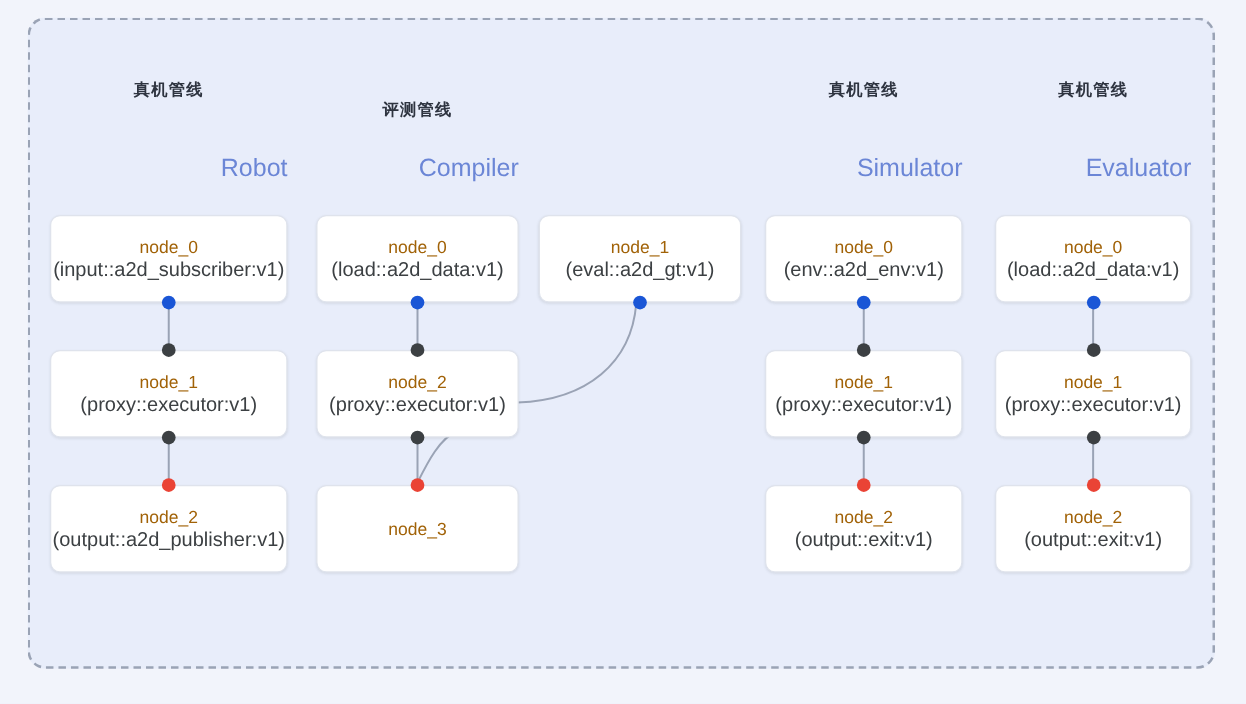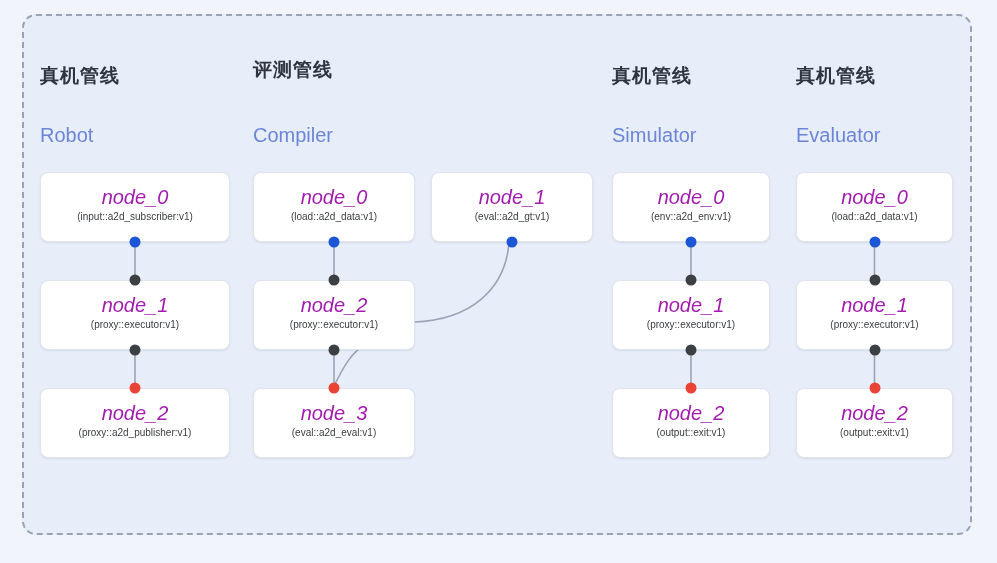--- a/index.html
+++ b/index.html
@@ -33,54 +33,54 @@
   #edge-layer {
     position: absolute;
     left: 0;
     top: 0;
     width: 997px;
     height: 563px;
     pointer-events: none;
   }
   .col-title-cn {
     position: absolute;
-    font-size: 19px;
+    text-align: center;
+    font-size: 13px;
     font-weight: bold;
     color: #2e3440;
     letter-spacing: 1px;
     white-space: nowrap;
   }
   .col-title-en {
     position: absolute;
-    text-align: left;
+    text-align: right;
     font-size: 20px;
     color: #6b86d6;
     white-space: nowrap;
   }
   .node-box {
     position: absolute;
     box-sizing: border-box;
     background: #ffffff;
     border: 1px solid #dfe3ec;
     border-radius: 8px;
     box-shadow: 0 1px 2px rgba(60, 64, 67, 0.10);
     display: flex;
     flex-direction: column;
     align-items: center;
     justify-content: center;
     color: #3c4043;
   }
   .node-title {
-    font-size: 20px;
+    font-size: 14px;
     line-height: 20px;
-    color: #a21caf;
-    font-style: italic;
+    color: #a16207;
   }
   .node-sub {
-    font-size: 10px;
+    font-size: 16px;
     line-height: 20px;
     color: #3c4043;
     white-space: nowrap;
     text-align: center;
   }
   .port {
     position: absolute;
     width: 11px;
     height: 11px;
     border-radius: 50%;
@@ -119,44 +119,43 @@
       </div>
       <div class="port port-out-blue" style="left: 135px; top: 242px;"></div>
       <div class="node-box" style="left: 40px; top: 280px; width: 190px; height: 70px;">
         <div class="node-title">node_1</div>
         <div class="node-sub">(proxy::executor:v1)</div>
       </div>
       <div class="port port-in-dark" style="left: 135px; top: 280px;"></div>
       <div class="port port-in-dark" style="left: 135px; top: 350px;"></div>
       <div class="node-box" style="left: 40px; top: 388px; width: 190px; height: 70px;">
         <div class="node-title">node_2</div>
-        <div class="node-sub">(proxy::a2d_publisher:v1)</div>
+        <div class="node-sub">(output::a2d_publisher:v1)</div>
       </div>
       <div class="port port-in-red" style="left: 135px; top: 388px;"></div>
-      <div class="col-title-cn" style="left: 253px; width: 162px; top: 57px;">评测管线</div>
+      <div class="col-title-cn" style="left: 253px; width: 162px; top: 79px;">评测管线</div>
       <div class="col-title-en" style="left: 253px; width: 162px; top: 124px;">Compiler</div>
       <div class="node-box" style="left: 253px; top: 172px; width: 162px; height: 70px;">
         <div class="node-title">node_0</div>
         <div class="node-sub">(load::a2d_data:v1)</div>
       </div>
       <div class="port port-out-blue" style="left: 334px; top: 242px;"></div>
       <div class="node-box" style="left: 431px; top: 172px; width: 162px; height: 70px;">
         <div class="node-title">node_1</div>
         <div class="node-sub">(eval::a2d_gt:v1)</div>
       </div>
       <div class="port port-out-blue" style="left: 512px; top: 242px;"></div>
       <div class="node-box" style="left: 253px; top: 280px; width: 162px; height: 70px;">
         <div class="node-title">node_2</div>
         <div class="node-sub">(proxy::executor:v1)</div>
       </div>
       <div class="port port-in-dark" style="left: 334px; top: 280px;"></div>
       <div class="port port-in-dark" style="left: 334px; top: 350px;"></div>
       <div class="node-box" style="left: 253px; top: 388px; width: 162px; height: 70px;">
         <div class="node-title">node_3</div>
-        <div class="node-sub">(eval::a2d_eval:v1)</div>
       </div>
       <div class="port port-in-red" style="left: 334px; top: 388px;"></div>
       <div class="col-title-cn" style="left: 612px; width: 158px; top: 63px;">真机管线</div>
       <div class="col-title-en" style="left: 612px; width: 158px; top: 124px;">Simulator</div>
       <div class="node-box" style="left: 612px; top: 172px; width: 158px; height: 70px;">
         <div class="node-title">node_0</div>
         <div class="node-sub">(env::a2d_env:v1)</div>
       </div>
       <div class="port port-out-blue" style="left: 691px; top: 242px;"></div>
       <div class="node-box" style="left: 612px; top: 280px; width: 158px; height: 70px;">

